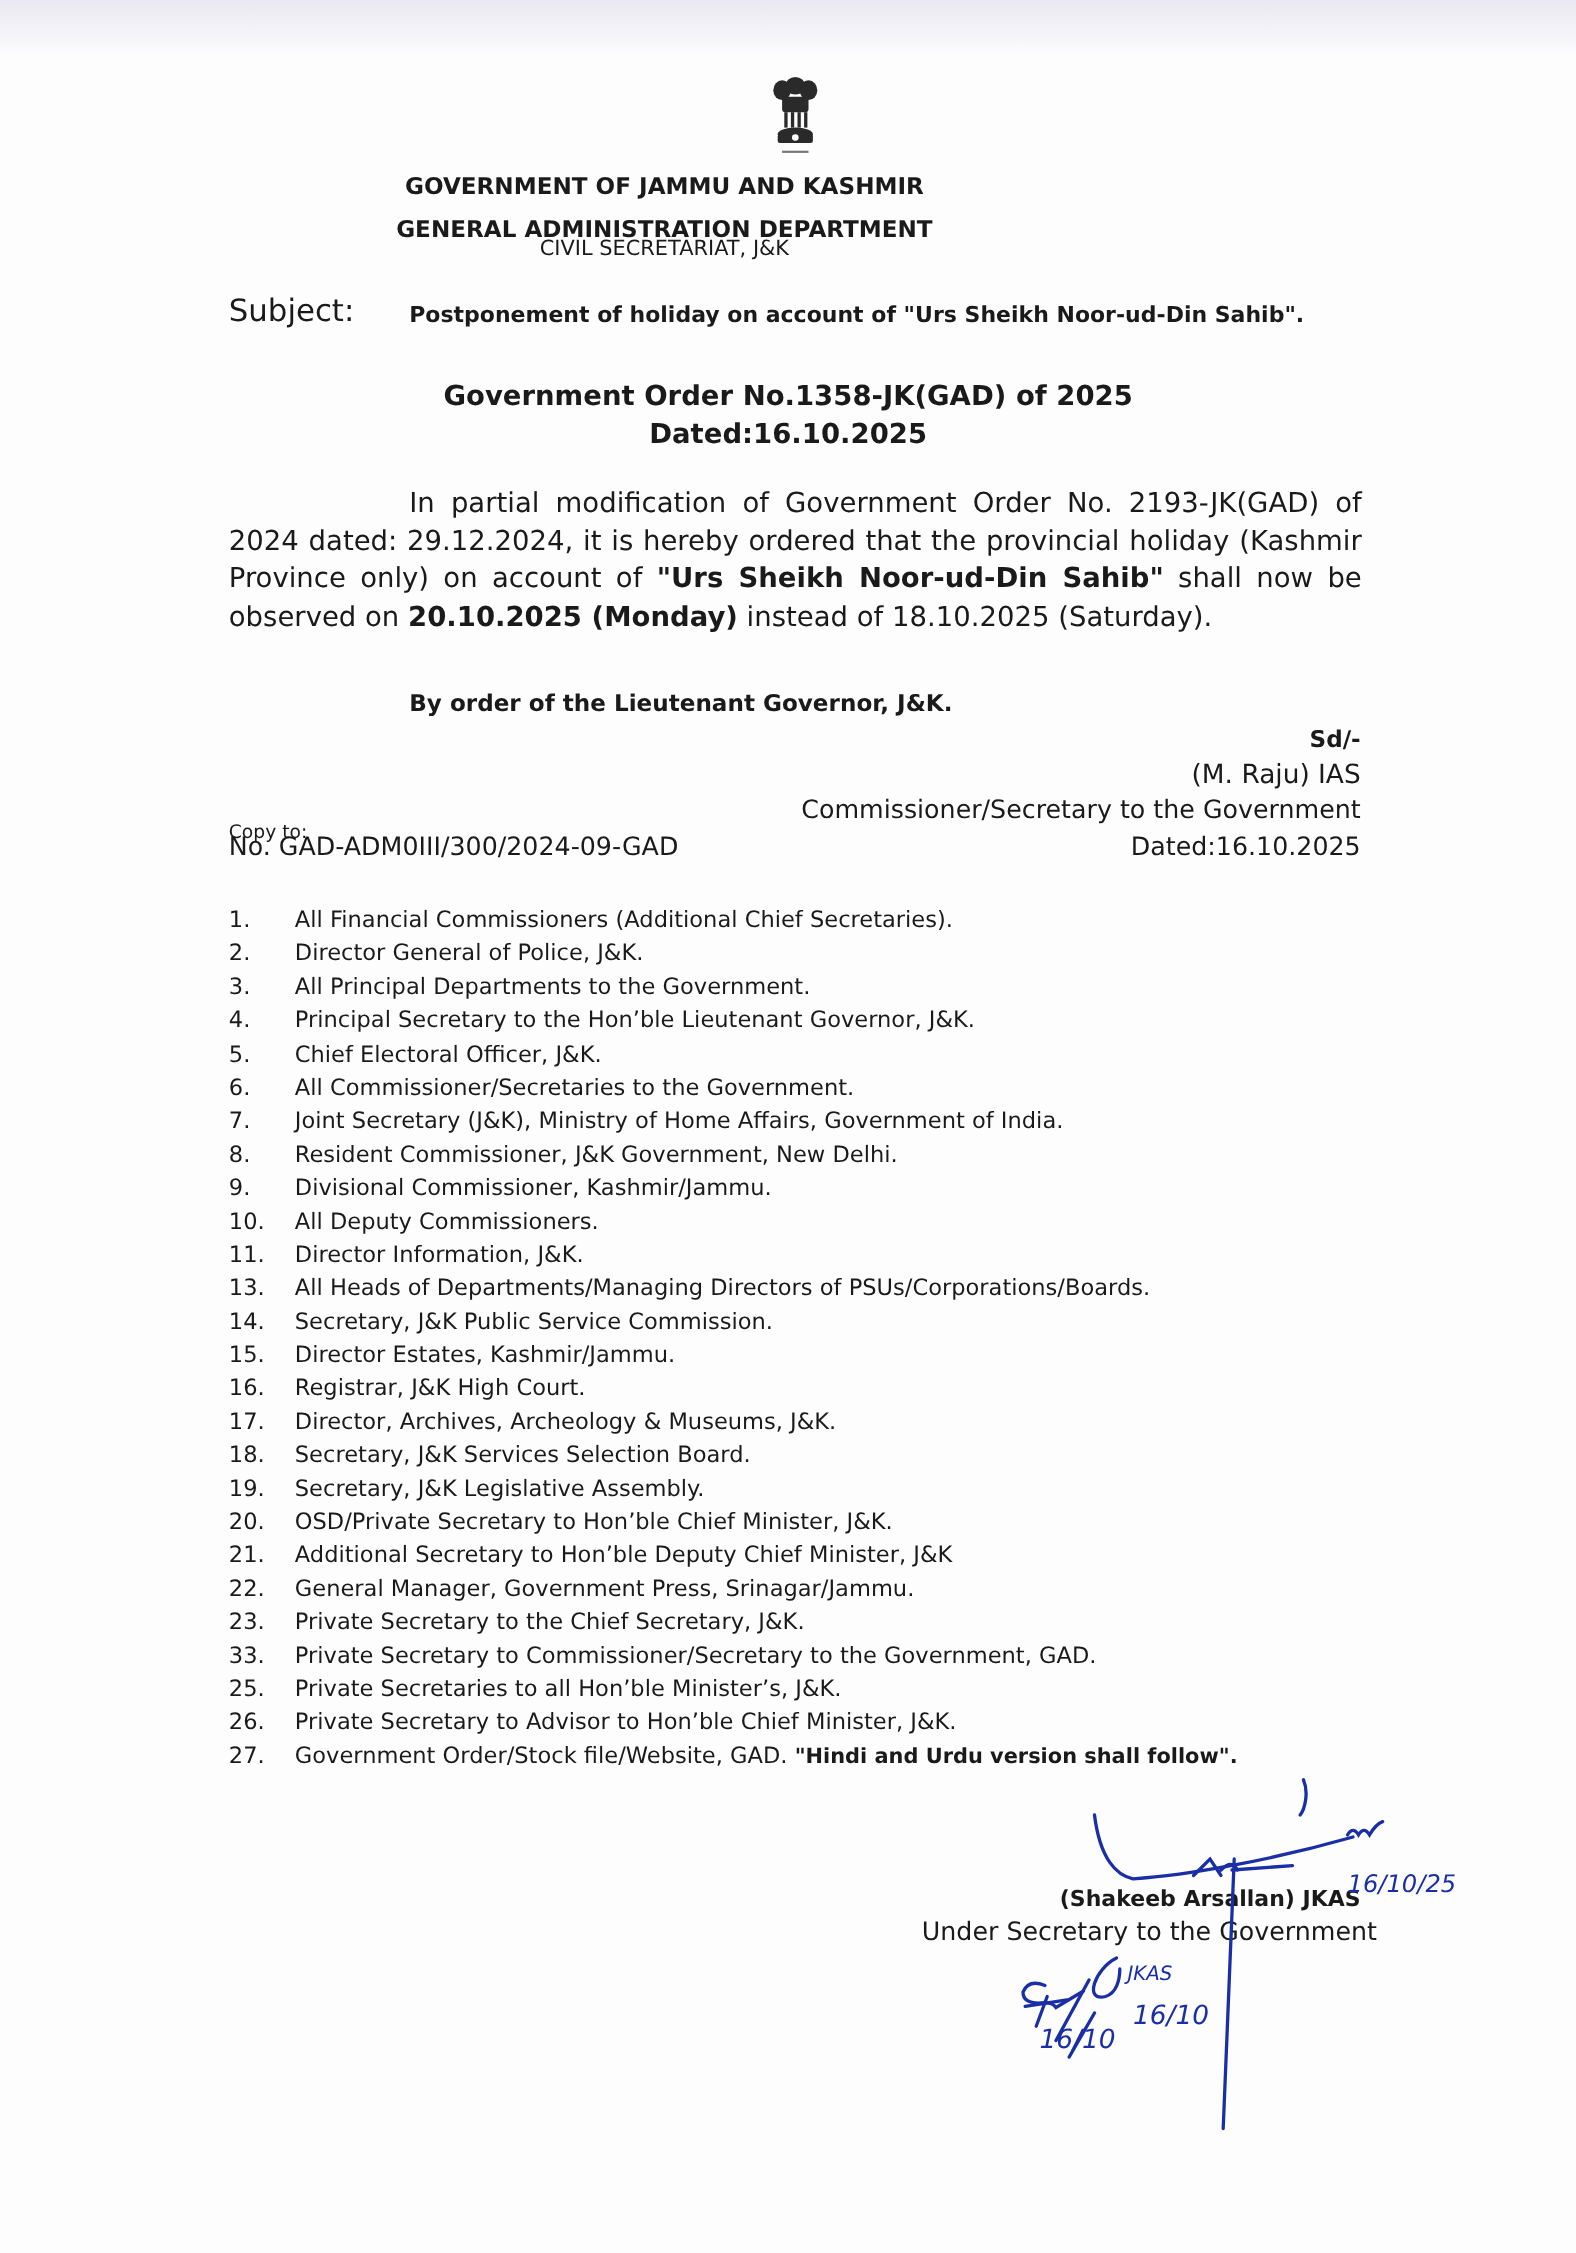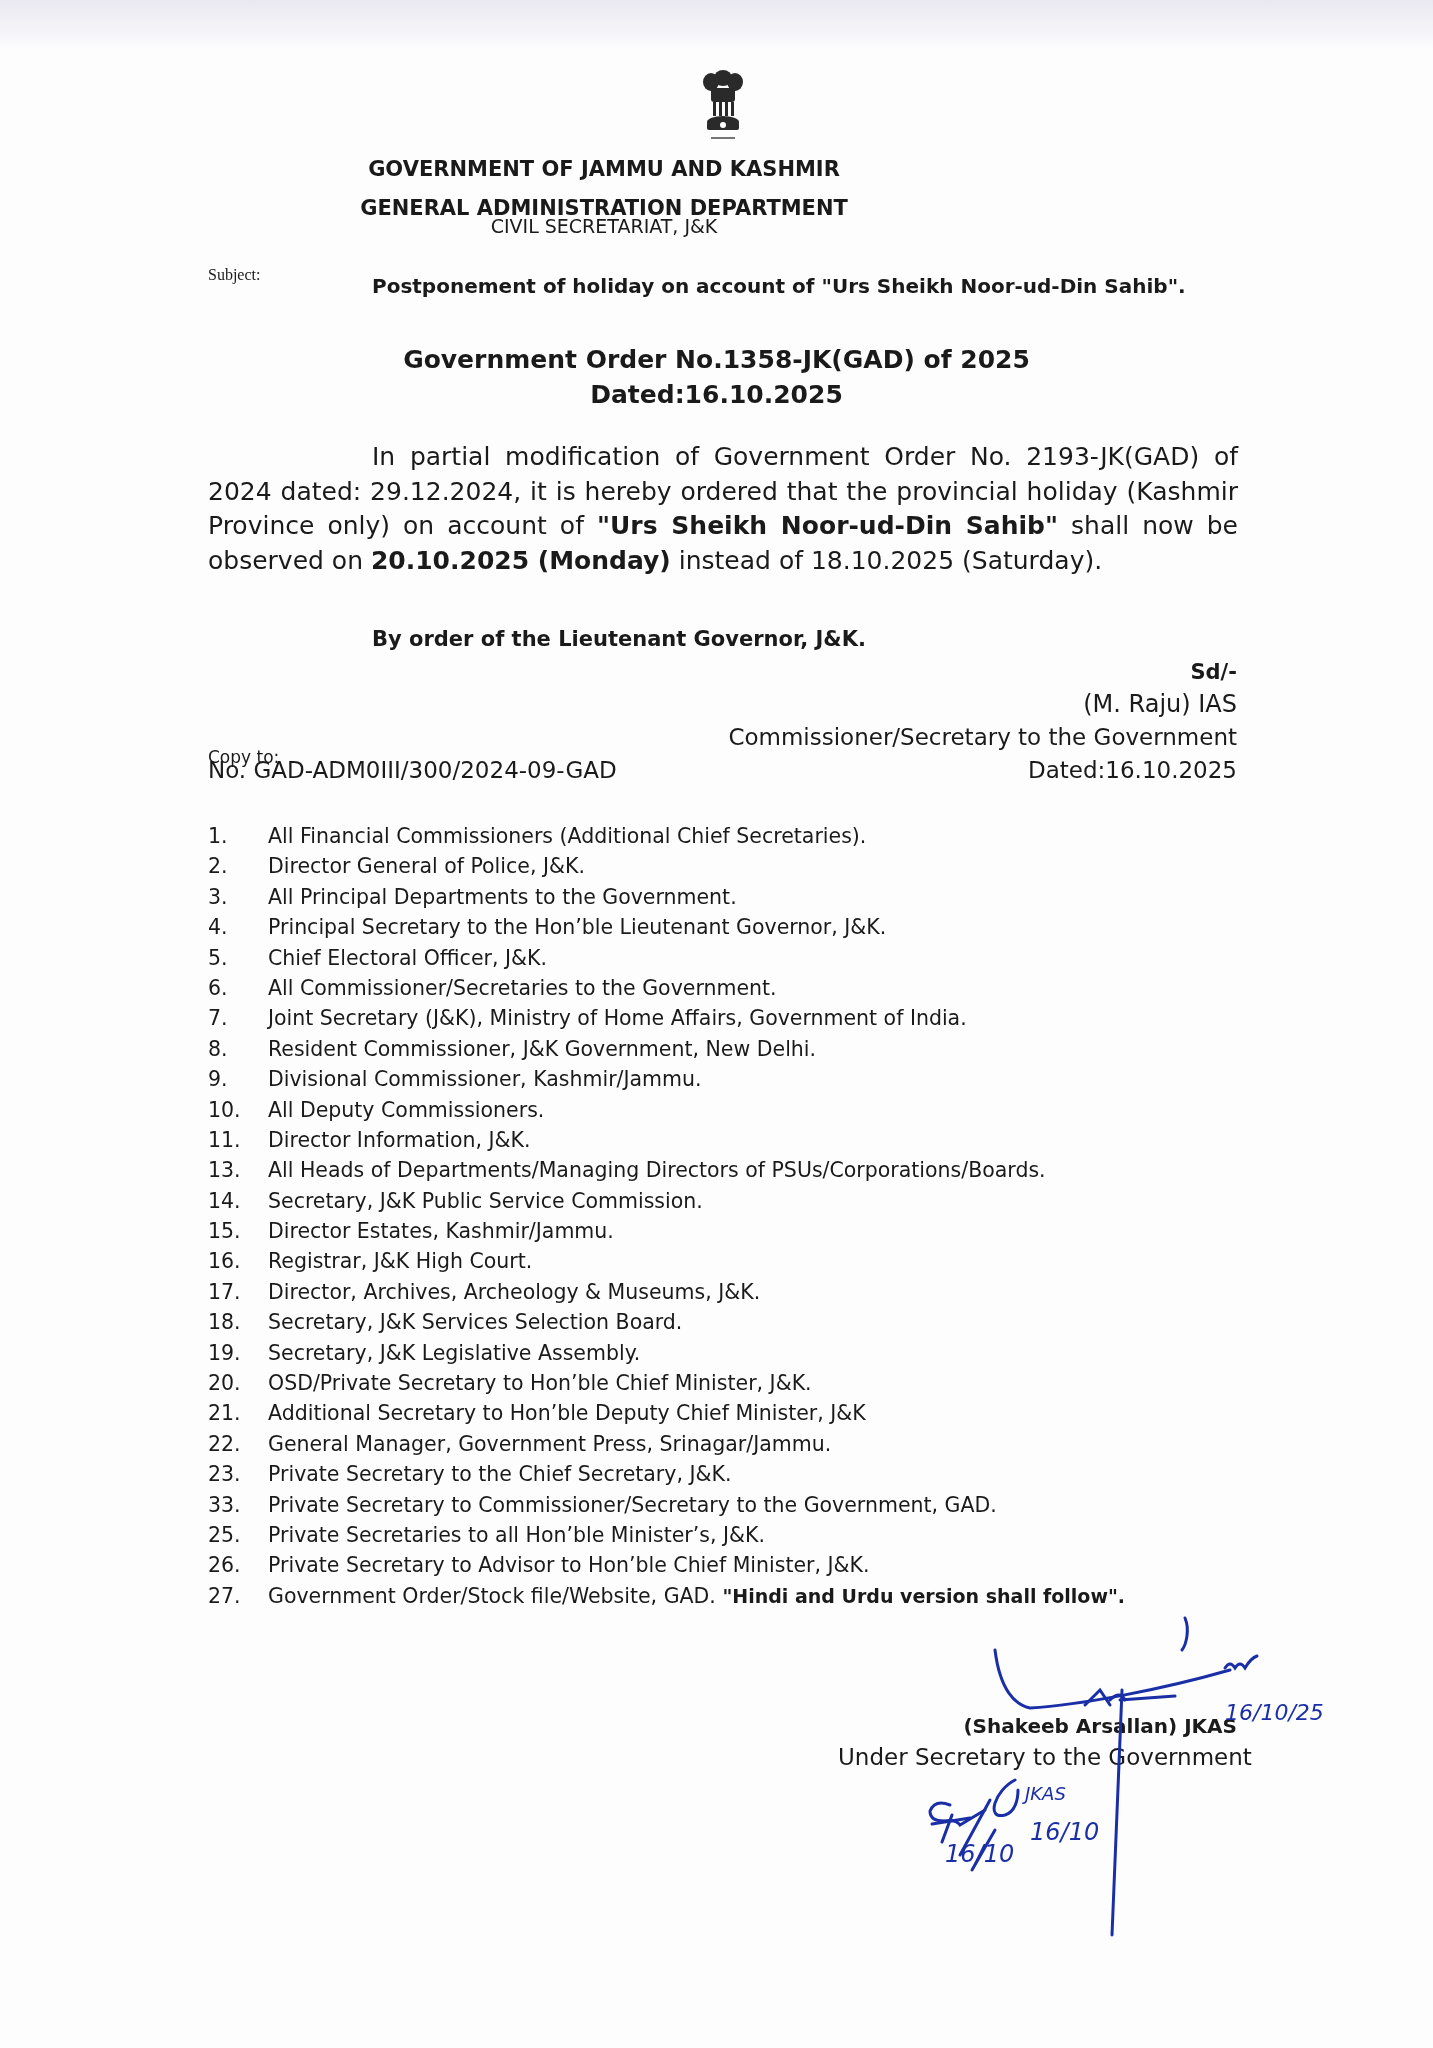--- a/index.html
+++ b/index.html
@@ -10,21 +10,21 @@
     color:#1a1a1a;
   }
   .scan-top {
     position:absolute; left:0; top:0; width:1433px; height:50px;
     background:linear-gradient(#e9e8f0, #f6f6fa 70%, #fdfdfe);
   }
   .abs { position:absolute; white-space:nowrap; }
   .emblem { position:absolute; left:693px; top:64px; width:60px; height:82px; }
   .hdr { left:0; width:1208px; text-align:center; font-size:21px; }
   .hdr b { font-weight:bold; }
-  .subject-label { left:208px; top:266px; font-size:16px;font-family:Liberation Serif, serif; }
+  .subject-label { left:208px; top:266px; font-size:28px; }
   .subject-text { left:372px; top:270px; width:866px; white-space:normal; font-size:20px; font-weight:bold; line-height:32px; text-align:justify; text-align-last:left; }
   .order-title { left:0; width:1433px; text-align:center; font-size:25px; font-weight:bold; }
   .para {
     left:208px; top:440px; width:1030px; white-space:normal;
     font-size:25px; line-height:34.5px; text-align:justify; text-indent:164px;
   }
   .para b { font-weight:bold; }
   .byorder { left:372px; top:627px; font-size:21px; font-weight:bold; }
   .right { right:196px; text-align:right; }
   .sd { top:660px; font-size:21px; font-weight:bold; }

